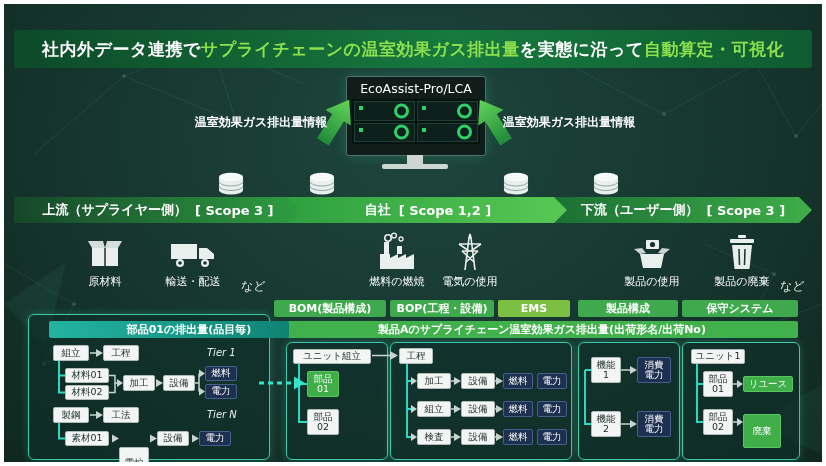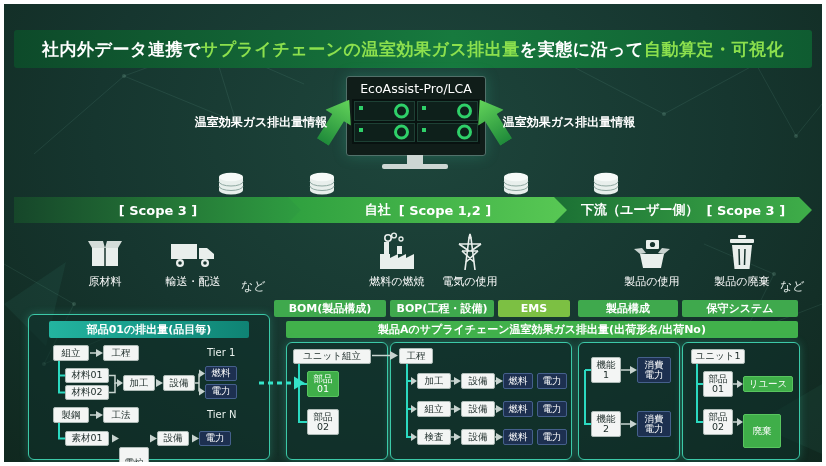--- a/index.html
+++ b/index.html
@@ -56,29 +56,29 @@
   .panel{position:absolute;border:1px solid #3cc9a8;background:rgba(14,48,42,.55);border-radius:6px;
     box-shadow:0 0 9px rgba(60,201,168,.30);}
   .connector{position:absolute;left:0;top:0;pointer-events:none;}
   .hdr-green{position:absolute;top:296px;height:17px;background:#3fa94d;color:#fff;font-weight:bold;font-size:11px;
     display:flex;align-items:center;justify-content:center;border-radius:2px;white-space:nowrap;}
   #ems-header{background:#7cc043;}
   #chain-banner{position:absolute;left:282px;top:317px;width:512px;height:17px;background:#41b14b;color:#fff;
     font-size:11px;font-weight:bold;display:flex;align-items:center;justify-content:center;border-radius:2px;white-space:nowrap;}
   #supplier-header{position:absolute;left:20px;top:6px;width:200px;height:17px;border-radius:2px;
     background:linear-gradient(90deg,#23b4a0,#0f8374);color:#fff;font-size:11px;font-weight:bold;
-    display:flex;align-items:center;justify-content:center;white-space:nowrap;}
+    display:flex;align-items:center;justify-content:center;white-space:nowrap;padding-left:40px;}
 
   .box{position:absolute;display:flex;align-items:center;justify-content:center;font-size:9.5px;line-height:1.1;
     border-radius:2px;box-sizing:border-box;text-align:center;padding:0 1px;white-space:nowrap;}
   .box2{flex-direction:column;white-space:normal;}
   .wbox{background:#f3f5f4;color:#1b2a27;border:1px solid #aebbb7;}
   .nbox{background:#1d3050;color:#fff;border:1px solid #45608c;}
   .gbox{background:#3fae49;color:#fff;border:1px solid #58c55f;}
-  .tier-label{position:absolute;color:#eaf2ee;font-size:10px;white-space:nowrap;}
+  .tier-label{position:absolute;color:#eaf2ee;font-size:10px;font-style:italic;white-space:nowrap;}
 </style>
 </head>
 <body>
 
 <div id="root">
 <div id="canvas">
 
   <svg id="bg-pattern" width="818" height="458">
     <g stroke="rgba(150,220,195,0.10)" stroke-width="1" fill="none">
       <polyline points="30,150 120,72 232,118 208,40 300,80"></polyline>
@@ -154,20 +154,21 @@
         <ellipse cx="14" cy="5" rx="12" ry="4.2" fill="#f6faf8"></ellipse>
     <path d="M2 9.5 A12 4.5 0 0 0 26 9.5 M2 14 A12 4.5 0 0 0 26 14" stroke="#8fa8a1" fill="none"></path>
   </svg>
   <svg class="db-icon" style="left:588px;top:168px;" width="28" height="24">
     <path d="M2 5 V18 A12 4.5 0 0 0 26 18 V5" fill="#e8efec"></path>
         <ellipse cx="14" cy="5" rx="12" ry="4.2" fill="#f6faf8"></ellipse>
     <path d="M2 9.5 A12 4.5 0 0 0 26 9.5 M2 14 A12 4.5 0 0 0 26 14" stroke="#8fa8a1" fill="none"></path>
   </svg>
 
   <div id="band-upstream" class="band">
+    <span>上流（サプライヤー側）</span>
     <span>[ Scope 3 ]</span>
   </div>
   <div id="band-company" class="band">
     <span>自社</span>
     <span>[ Scope 1,2 ]</span>
   </div>
   <div id="band-downstream" class="band">
     <span>下流（ユーザー側）</span>
     <span>[ Scope 3 ]</span>
   </div>

